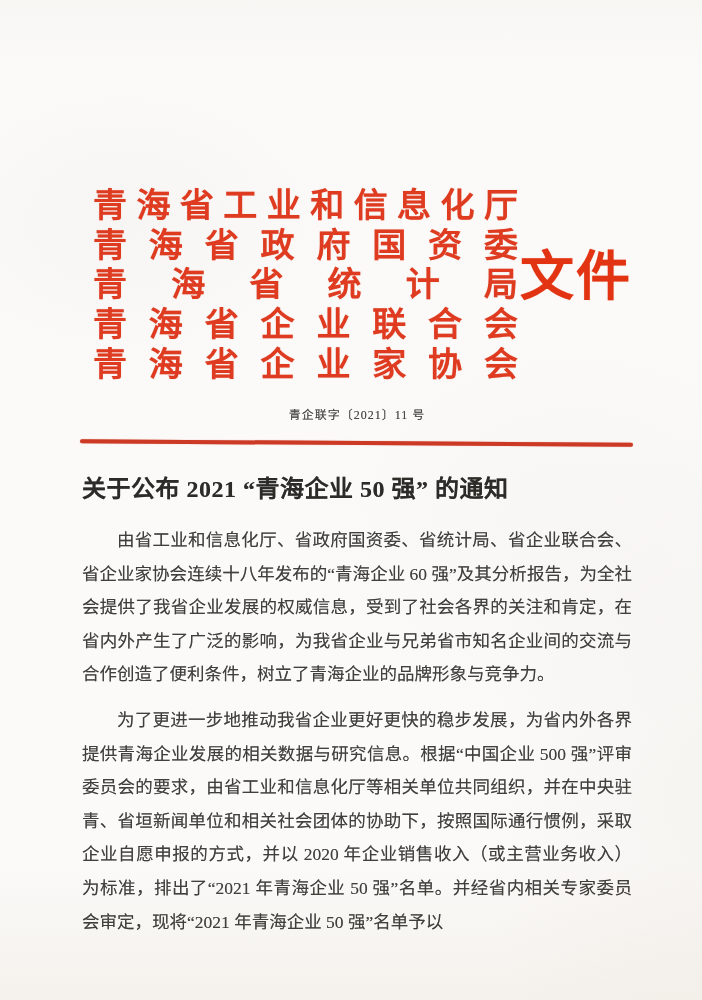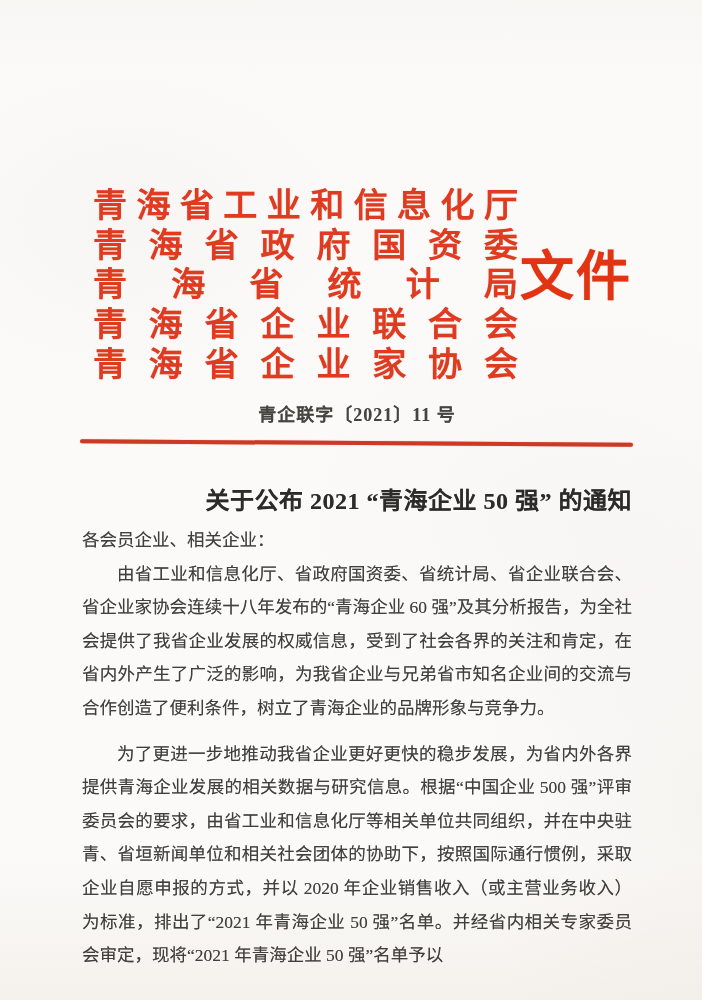--- a/index.html
+++ b/index.html
@@ -54,49 +54,48 @@
     white-space: nowrap;
   }
 
   
   .doc-number {
     position: absolute;
     top: 404px;
     left: 82px;
     width: 550px;
     text-align: center;
-    font-size: 18px;
+    font-size: 12px;
     line-height: 22px;
     letter-spacing: 1px;
     color: #45443f;
     text-shadow: 0 0 0.5px rgba(69,68,63,0.5);
-    font-weight: bold;
   }
 
   
   .red-rule {
     position: absolute;
     top: 441px;
     left: 80px;
     width: 553px;
     height: 3.5px;
     border-radius: 2px;
     background: var(--rule-red, #cc3a26);
     transform: rotate(0.35deg);
     box-shadow: 0 0 1px rgba(204,58,38,0.6);
   }
 
   
   .title {
     position: absolute;
-    top: 484px;
+    top: 472px;
     left: 82px;
     width: 550px;
     margin: 0;
-    text-align: right;
+    text-align: left;
     font-size: 24px;
     line-height: 34px;
     font-weight: 700;
     letter-spacing: 0.5px;
     color: var(--title-ink, #2d2b28);
     text-shadow: 0 0 0.6px rgba(45,43,40,0.55);
   }
 
   
   .body-block {
@@ -176,18 +175,17 @@
     <div class="doc-type">文件</div>
   </div>
 
   <div class="doc-number">青企联字〔2021〕11 号</div>
 
   <div class="red-rule"></div>
 
   <h1 class="title">关于公布 2021 “青海企业 50 强” 的通知</h1>
 
   <div class="body-block">
-    <p class="salutation">各会员企业、相关企业：</p>
     <p class="para">由省工业和信息化厅、省政府国资委、省统计局、省企业联合会、省企业家协会连续十八年发布的“青海企业 60 强”及其分析报告，为全社会提供了我省企业发展的权威信息，受到了社会各界的关注和肯定，在省内外产生了广泛的影响，为我省企业与兄弟省市知名企业间的交流与合作创造了便利条件，树立了青海企业的品牌形象与竞争力。</p>
     <p class="para">为了更进一步地推动我省企业更好更快的稳步发展，为省内外各界提供青海企业发展的相关数据与研究信息。根据“中国企业 500 强”评审委员会的要求，由省工业和信息化厅等相关单位共同组织，并在中央驻青、省垣新闻单位和相关社会团体的协助下，按照国际通行惯例，采取企业自愿申报的方式，并以 2020 年企业销售收入（或主营业务收入）为标准，排出了“2021 年青海企业 50 强”名单。并经省内相关专家委员会审定，现将“2021 年青海企业 50 强”名单予以</p>
   </div>
 
 </div>
 
 </body></html>

